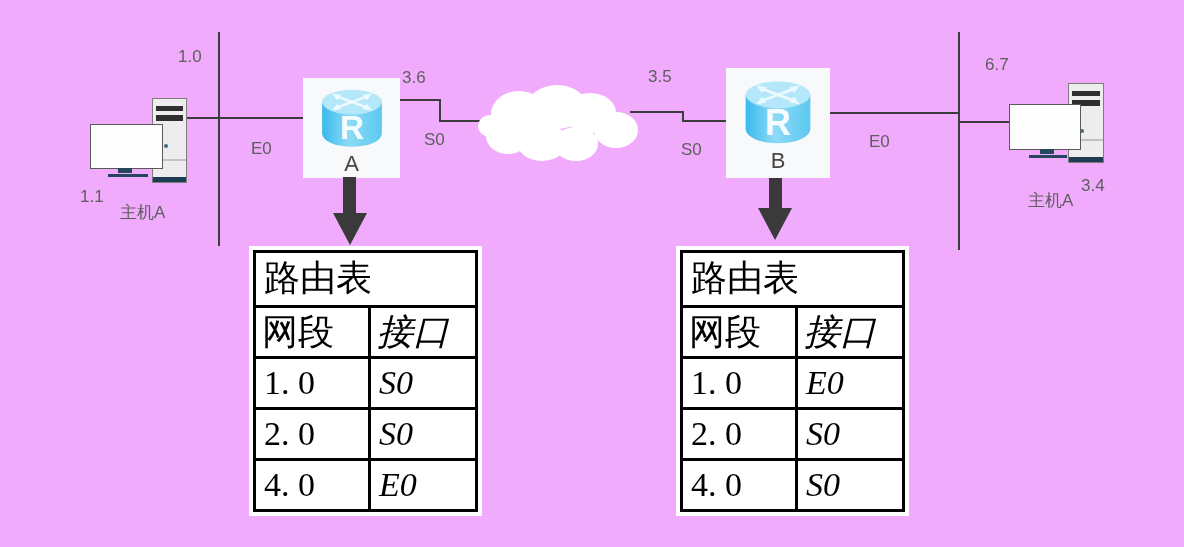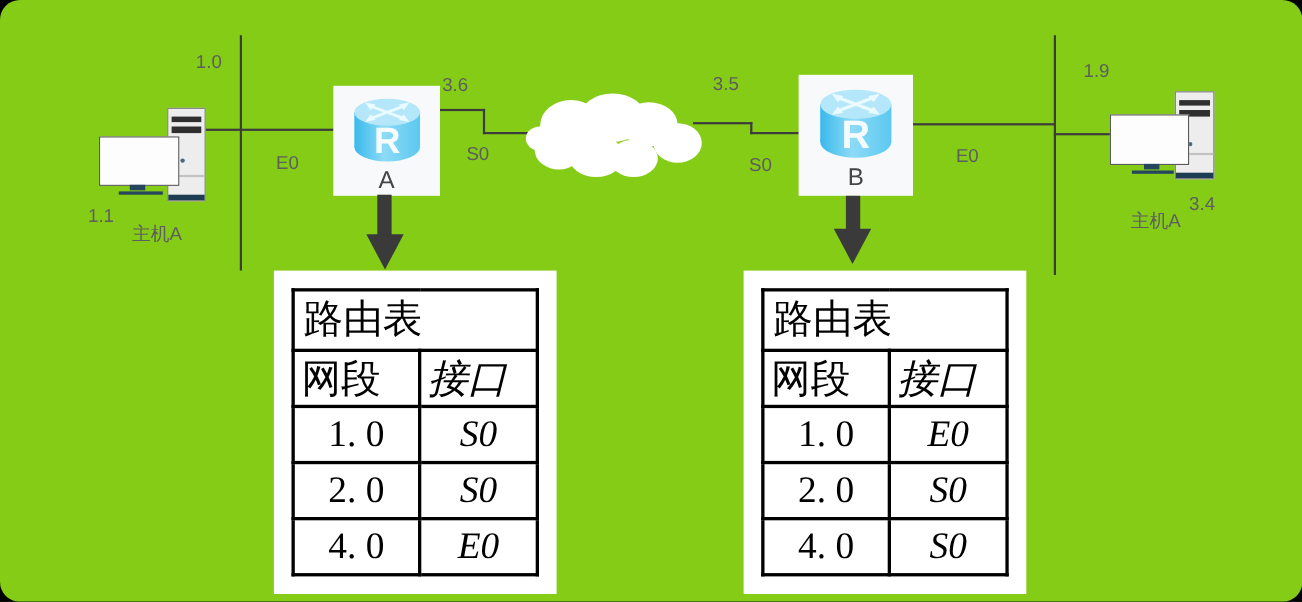--- a/index.html
+++ b/index.html
@@ -1,18 +1,18 @@
 <!DOCTYPE html>
 <html><head>
 <meta charset="utf-8">
 <style>
   html,body{margin:0;padding:0;background:#000;}
   .stage{
-    position:relative;width:1184px;height:547px;background:#84cc16;
-    font-family:"Liberation Sans","DejaVu Sans",sans-serif;overflow:hidden;border-radius:18px;
+    position:relative;width:1184px;height:547px;background:#f0abfc;
+    font-family:"Liberation Sans","DejaVu Sans",sans-serif;overflow:hidden;
   }
   .line{position:absolute;background:#3c3c3c;}
   .line.h{height:2px;}
   .line.v{width:2px;}
   .lbl{position:absolute;color:#5e5e5e;font-size:17px;line-height:1;white-space:nowrap;}
 
   
   .host{position:absolute;}
   .host .tower{position:absolute;background:#ededed;border:1px solid #7d7d7d;}
   .host .slot{position:absolute;left:3px;right:3px;top:7px;height:5px;background:#2f2f2f;}
@@ -26,29 +26,29 @@
 
   
   .router{position:absolute;background:#f8f9fb;display:flex;flex-direction:column;align-items:center;}
   .rname{font-size:22px;color:#454545;line-height:1;font-family:"Liberation Sans",sans-serif;}
 
   
   .darr-shaft{position:absolute;width:13px;background:#3a3a3a;}
   .darr-head{position:absolute;width:0;height:0;border-left:17px solid transparent;border-right:17px solid transparent;border-top:32px solid #3a3a3a;}
 
   
-  .rtable{position:absolute;top:246px;background:#ffffff;padding:16px;}
+  .rtable{position:absolute;top:246px;background:#ffffff;padding:4px;}
   .rtable table{border-collapse:collapse;}
   .rtable td{border:3px solid #000000;vertical-align:middle;color:#000;line-height:1;
              font-family:"Liberation Serif","DejaVu Serif",serif;}
   .rtable td.c1{width:96px;}
   .rtable td.c2{width:88px;font-style:italic;}
   .rtable td.title{font-size:36px;padding:6px 8px 8px;height:38px;}
   .rtable td.head{font-size:36px;padding:2px 6px;height:44px;}
-  .rtable td.data{font-size:34px;padding:2px 8px;height:44px;text-align:center;}
+  .rtable td.data{font-size:34px;padding:2px 8px;height:44px;}
 
   .cloud{position:absolute;}
 </style>
 </head>
 <body>
 
 <div class="stage">
 
   <div class="line v" style="left:218px;top:32px;height:214px"></div>
   <div class="line v" style="left:958px;top:32px;height:218px"></div>
@@ -66,21 +66,21 @@
   <div class="line h" style="left:830px;top:112px;width:129px"></div>
   <div class="line h" style="left:958px;top:121px;width:52px"></div>
 
   <div class="lbl" style="left:178px;top:48px">1.0</div>
   <div class="lbl" style="left:251px;top:140px">E0</div>
   <div class="lbl" style="left:402px;top:69px">3.6</div>
   <div class="lbl" style="left:424px;top:131px">S0</div>
   <div class="lbl" style="left:648px;top:68px">3.5</div>
   <div class="lbl" style="left:681px;top:141px">S0</div>
   <div class="lbl" style="left:869px;top:133px">E0</div>
-  <div class="lbl" style="left:985px;top:56px">1.9</div>
+  <div class="lbl" style="left:985px;top:56px">6.7</div>
   <div class="lbl" style="left:80px;top:188px">1.1</div>
   <div class="lbl" style="left:120px;top:204px">主机A</div>
   <div class="lbl" style="left:1081px;top:177px">3.4</div>
   <div class="lbl" style="left:1028px;top:192px">主机A</div>
 
   <div class="host" style="left:88px;top:96px;width:100px;height:86px">
     <div class="tower" style="left:64px;top:2px;width:33px;height:83px">
       <div class="slot"></div>
       <div class="slot s2"></div>
       <div class="dot"></div>

